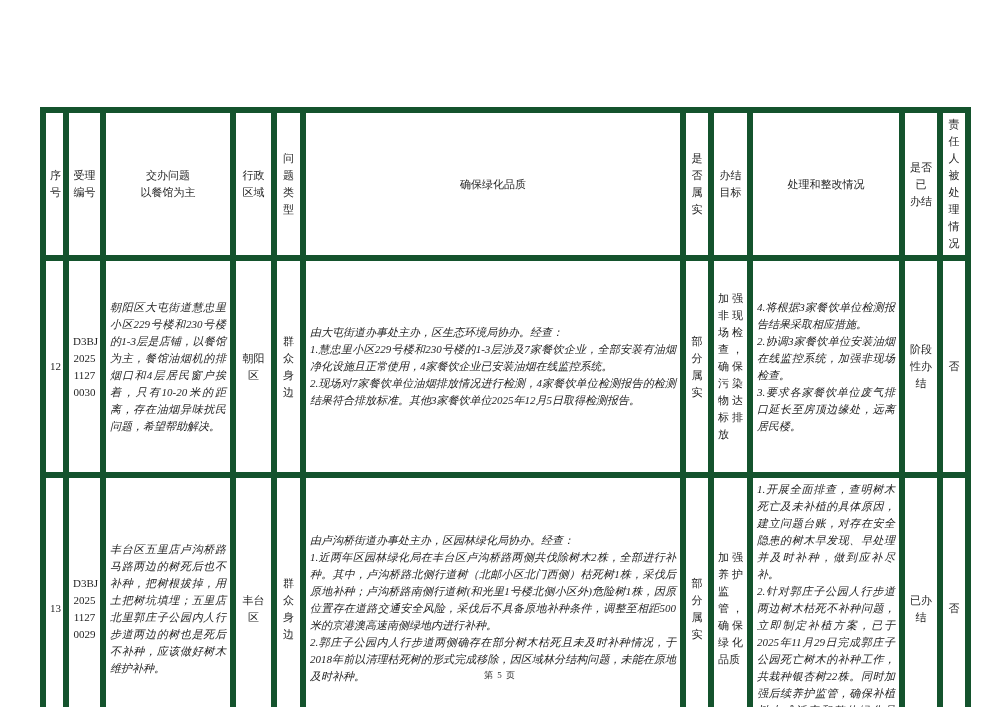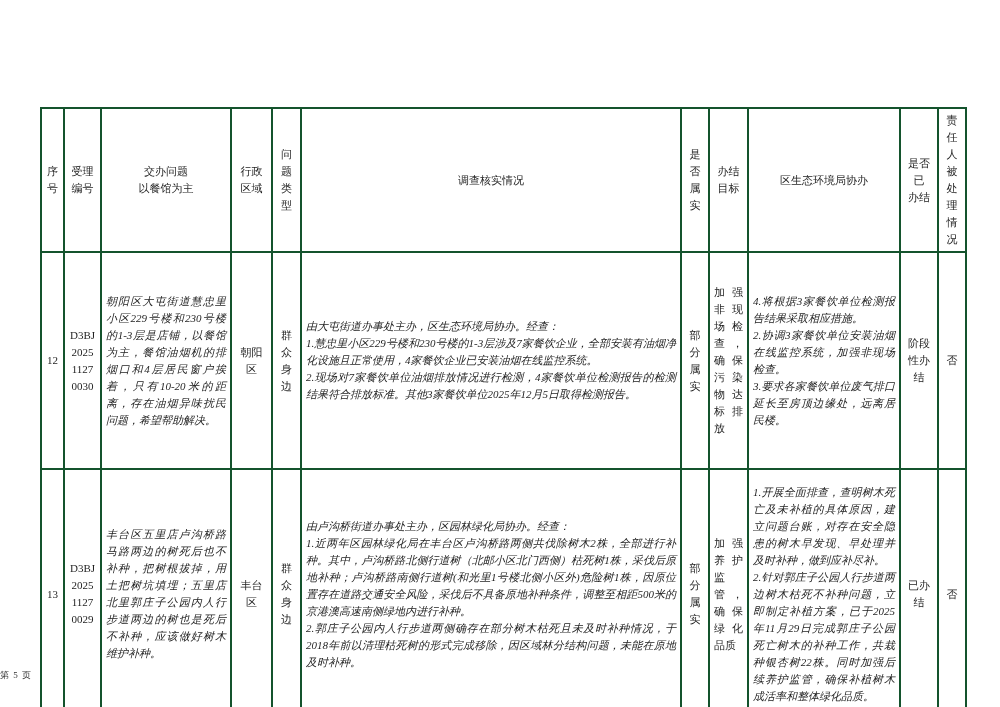--- a/index.html
+++ b/index.html
@@ -9,21 +9,21 @@
     font-family:"Liberation Serif","DejaVu Serif",serif;
     color:#1f1f1f;
   }
   .sheet { position:relative; width:1000px; height:707px; background:#fff; }
 
   table.grid {
     position:absolute; left:40px; top:107px; width:925px;
     border-collapse:collapse; table-layout:fixed;
   }
   table.grid th, table.grid td {
-    border:2px solid #14532d;
+    border:6px solid #14532d;
     font-weight:normal;
     font-size:11px;
     line-height:17px;
     vertical-align:middle;
     padding:3px 4px;
     overflow:hidden;
   }
   thead th {
     text-align:center;
     white-space:pre-line;
@@ -34,21 +34,21 @@
   tr.r-12   { height:217px; }
   tr.r-13   { height:250px; }
 
   .ct  { text-align:center; }
   .pre { white-space:pre-wrap;font-style:italic; }
   .prl { white-space:pre-line;margin-top:32px; }
   .jt  { text-align:justify; text-justify:inter-ideograph; }
 
   .footer {
     position:absolute; left:0; top:669px; width:1000px;
-    font-size:9px; color:#333; letter-spacing:1px;
+    text-align:center; font-size:9px; color:#333; letter-spacing:1px;
   }
 </style>
 </head>
 <body>
 
 <div class="sheet">
 
   <table class="grid">
     <colgroup>
       <col style="width:23px">
@@ -68,26 +68,26 @@
         <th>序
 号</th>
         <th>受理
 编号</th>
         <th>交办问题
 以餐馆为主</th>
         <th>行政
 区域</th>
         <th>问题
 类型</th>
-        <th>调查核实情况</th>
+        <th>确保绿化品质</th>
         <th>是否
 属实</th>
         <th>办结
 目标</th>
-        <th>区生态环境局协办</th>
+        <th>处理和整改情况</th>
         <th>是否已
 办结</th>
         <th>责任
 人被
 处理
 情况</th>
       </tr>
     </thead>
     <tbody>
       <tr class="r-12">

